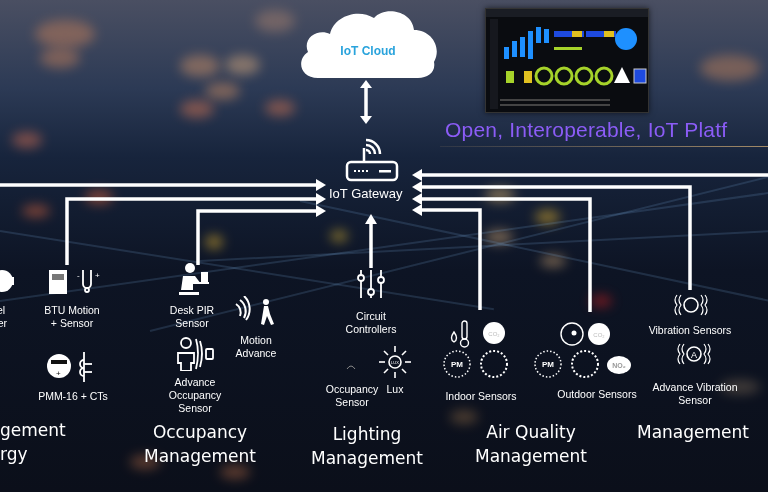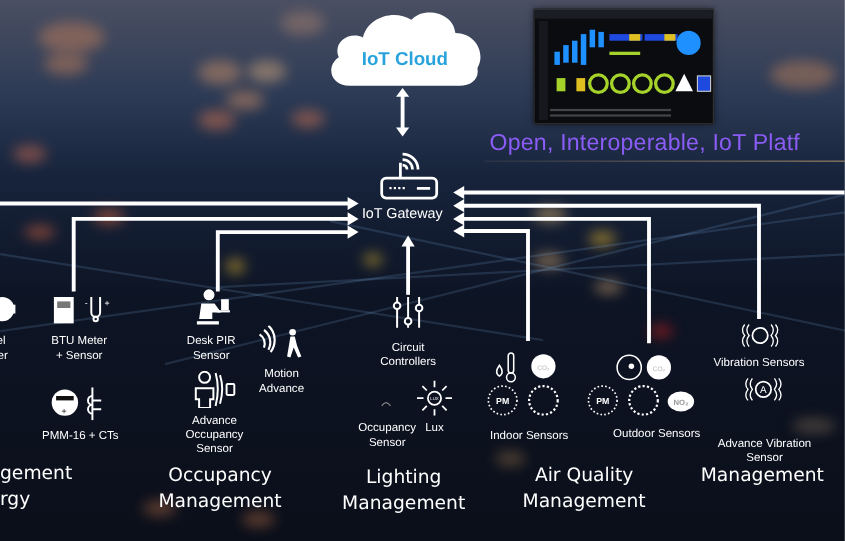--- a/index.html
+++ b/index.html
@@ -9,21 +9,21 @@
     color:#fff;
     background: linear-gradient(180deg, #4a4f62 0%, #2c3a55 18%, #17243c 32%, #0d1424 55%, #0b0f1a 100%);
   }
   .bokeh { position:absolute; border-radius:50%; filter: blur(6px); opacity:.55; }
   .netline { position:absolute; height:2px; background: rgba(120,170,220,.18); transform-origin: 0 50%; }
   .abs { position:absolute; }
   .cloud {
     position:absolute; left:296px; top:8px; width:144px; height:70px;
   }
   .cloud-label { position:absolute; left:0; width:100%; top:36px; text-align:center;
-    color:#29a3dc; font-weight:bold; font-size:17px; }
+    color:#29a3dc; font-weight:bold; font-size:12px; }
   .dash {
     position:absolute; left:485px; top:8px; width:162px; height:103px;
     background:#0a0c10; border:1px solid #333; box-shadow:0 0 6px rgba(0,0,0,.6);
   }
   .headline { position:absolute; left:445px; top:118px; font-size:21px; color:#8b5cf6; white-space:nowrap; letter-spacing:.2px; }
   .headline-rule { position:absolute; left:440px; top:146px; width:328px; height:1px;
     background: linear-gradient(90deg, rgba(220,180,120,.1), rgba(220,180,120,.7)); }
   .lbl { position:absolute; font-size:10.5px; text-align:center; color:#fff; line-height:13px; }
   .cat { position:absolute; font-family: "DejaVu Sans", sans-serif; font-size:17px; text-align:center; line-height:24px; color:#fff; }
   svg.wires { position:absolute; left:0; top:0; }
@@ -169,21 +169,21 @@
   <rect x="2" y="2" width="18" height="24" fill="#fff"></rect>
     <rect x="5" y="6" width="12" height="6" fill="#777"></rect>
   <g fill="none" stroke="#fff" stroke-width="1.8">
       <path d="M36 2 v14 a4 4 0 0 0 8 0 v-14"></path>
       <circle cx="40" cy="22" r="2"></circle>
     </g>
   <text x="30" y="10" fill="#fff" font-size="8">-</text>
     <text x="48" y="10" fill="#fff" font-size="8">+</text>
 </svg>
 <div class="lbl" style="left:40px;top:304px;width:64px">
-  <div>BTU Meter</div>
+  <div>BTU Motion</div>
   <div>+ Sensor</div>
 </div>
 <svg class="abs" style="left:46px;top:352px" width="50" height="30" viewBox="0 0 50 30">
   <circle cx="13" cy="14" r="12" fill="#fff"></circle>
     <rect x="5" y="8" width="16" height="4" fill="#111"></rect>
     <text x="10" y="24" fill="#111" font-size="8">+</text>
   <g stroke="#fff" stroke-width="1.8" fill="none">
       <line x1="38" y1="0" x2="38" y2="30"></line>
       <path d="M38 8 a4 4 0 0 0 0 8 a4 4 0 0 0 0 8"></path>
       <line x1="38" y1="12" x2="46" y2="12"></line>
@@ -334,21 +334,21 @@
 <svg class="abs" style="left:677px;top:342px" width="34" height="24" viewBox="0 0 34 24">
   <circle cx="17" cy="12" r="7" fill="none" stroke="#fff" stroke-width="1.6"></circle>
     <text x="17" y="15.5" text-anchor="middle" font-size="9" fill="#fff">A</text>
   <g fill="none" stroke="#fff" stroke-width="1.2">
       <path d="M7 2 q-4 5 0 10 q-4 5 0 10"></path>
       <path d="M3 2 q-4 5 0 10 q-4 5 0 10"></path>
       <path d="M27 2 q4 5 0 10 q4 5 0 10"></path>
       <path d="M31 2 q4 5 0 10 q4 5 0 10"></path>
     </g>
 </svg>
-<div class="lbl" style="left:640px;top:397px;width:110px">
+<div class="lbl" style="left:640px;top:381px;width:110px">
   <div>Advance Vibration</div>
   <div>Sensor</div>
 </div>
 
 <div class="cat" style="left:-20px;top:418px;width:80px;text-align:left;padding-left:20px">
   <div>gement</div>
   <div>rgy</div>
 </div>
 <div class="cat" style="left:135px;top:420px;width:130px">
   <div>Occupancy</div>

